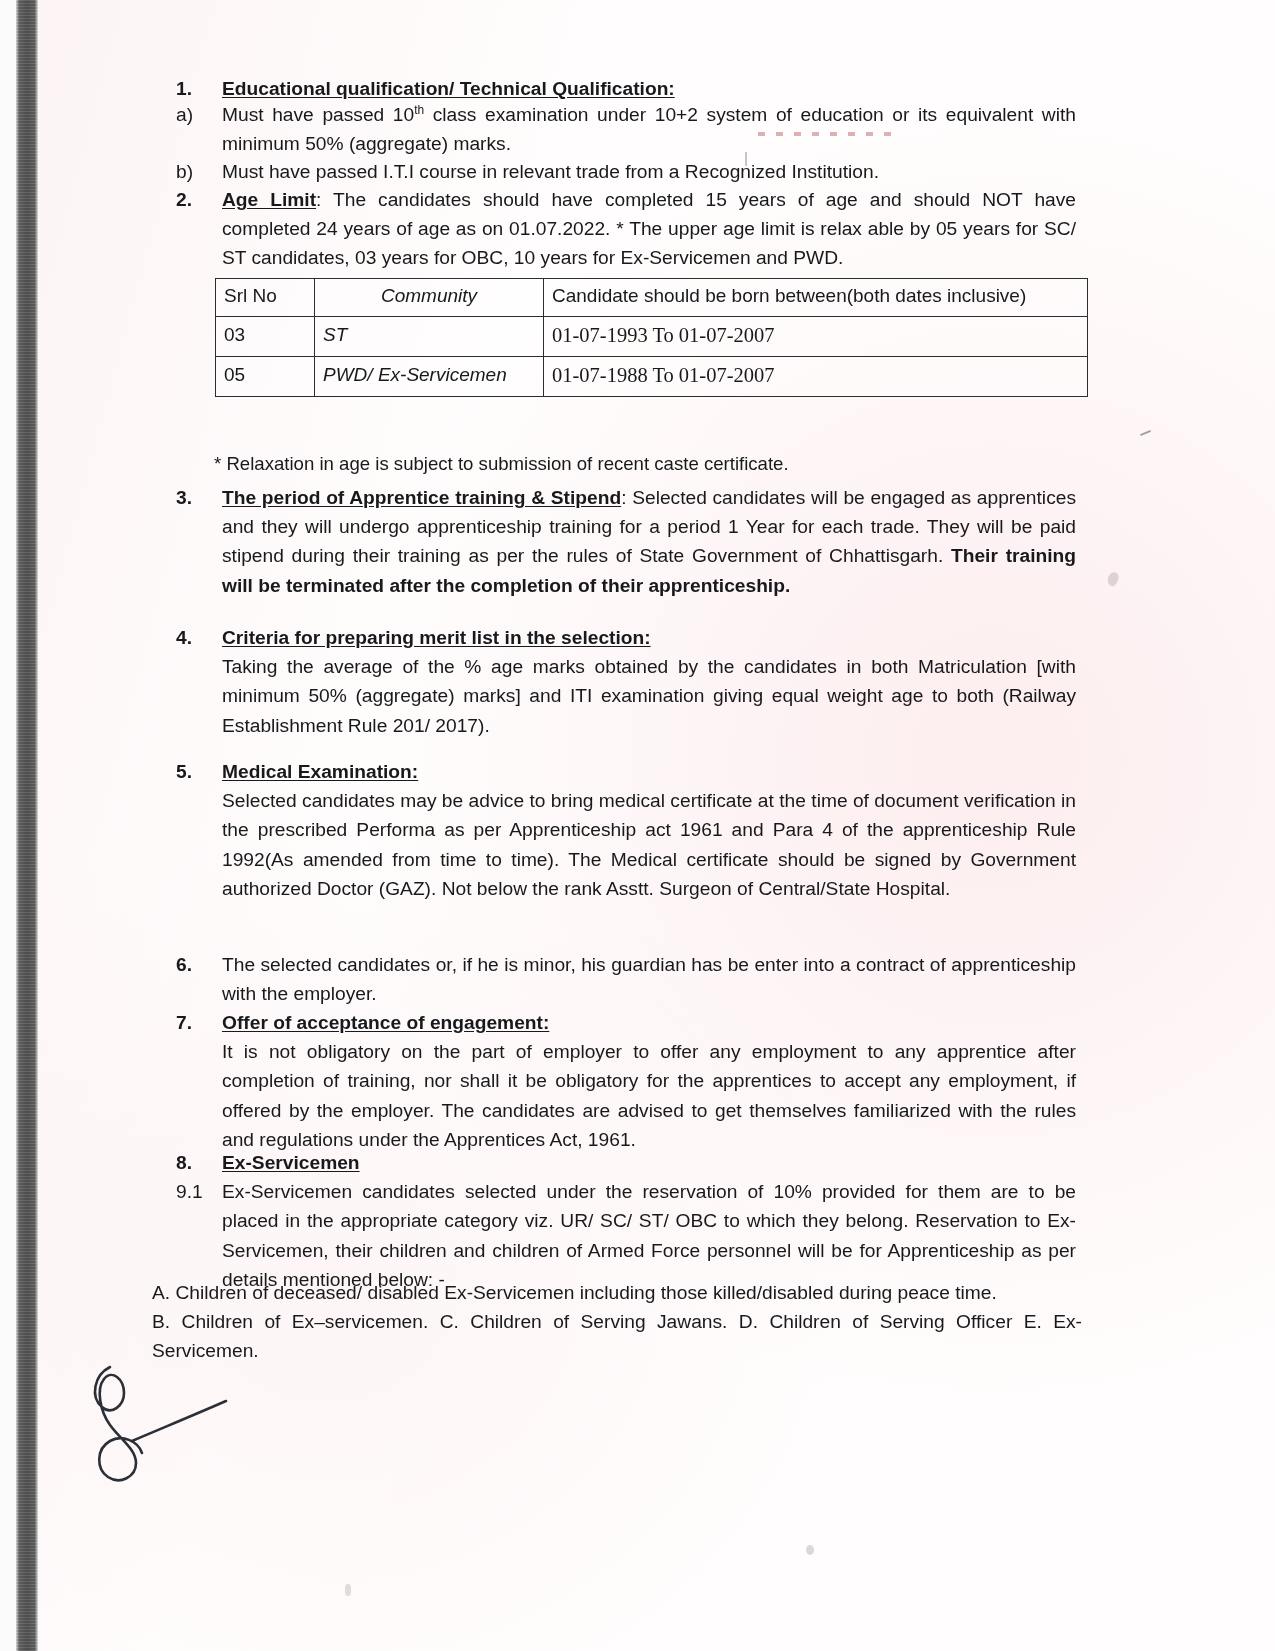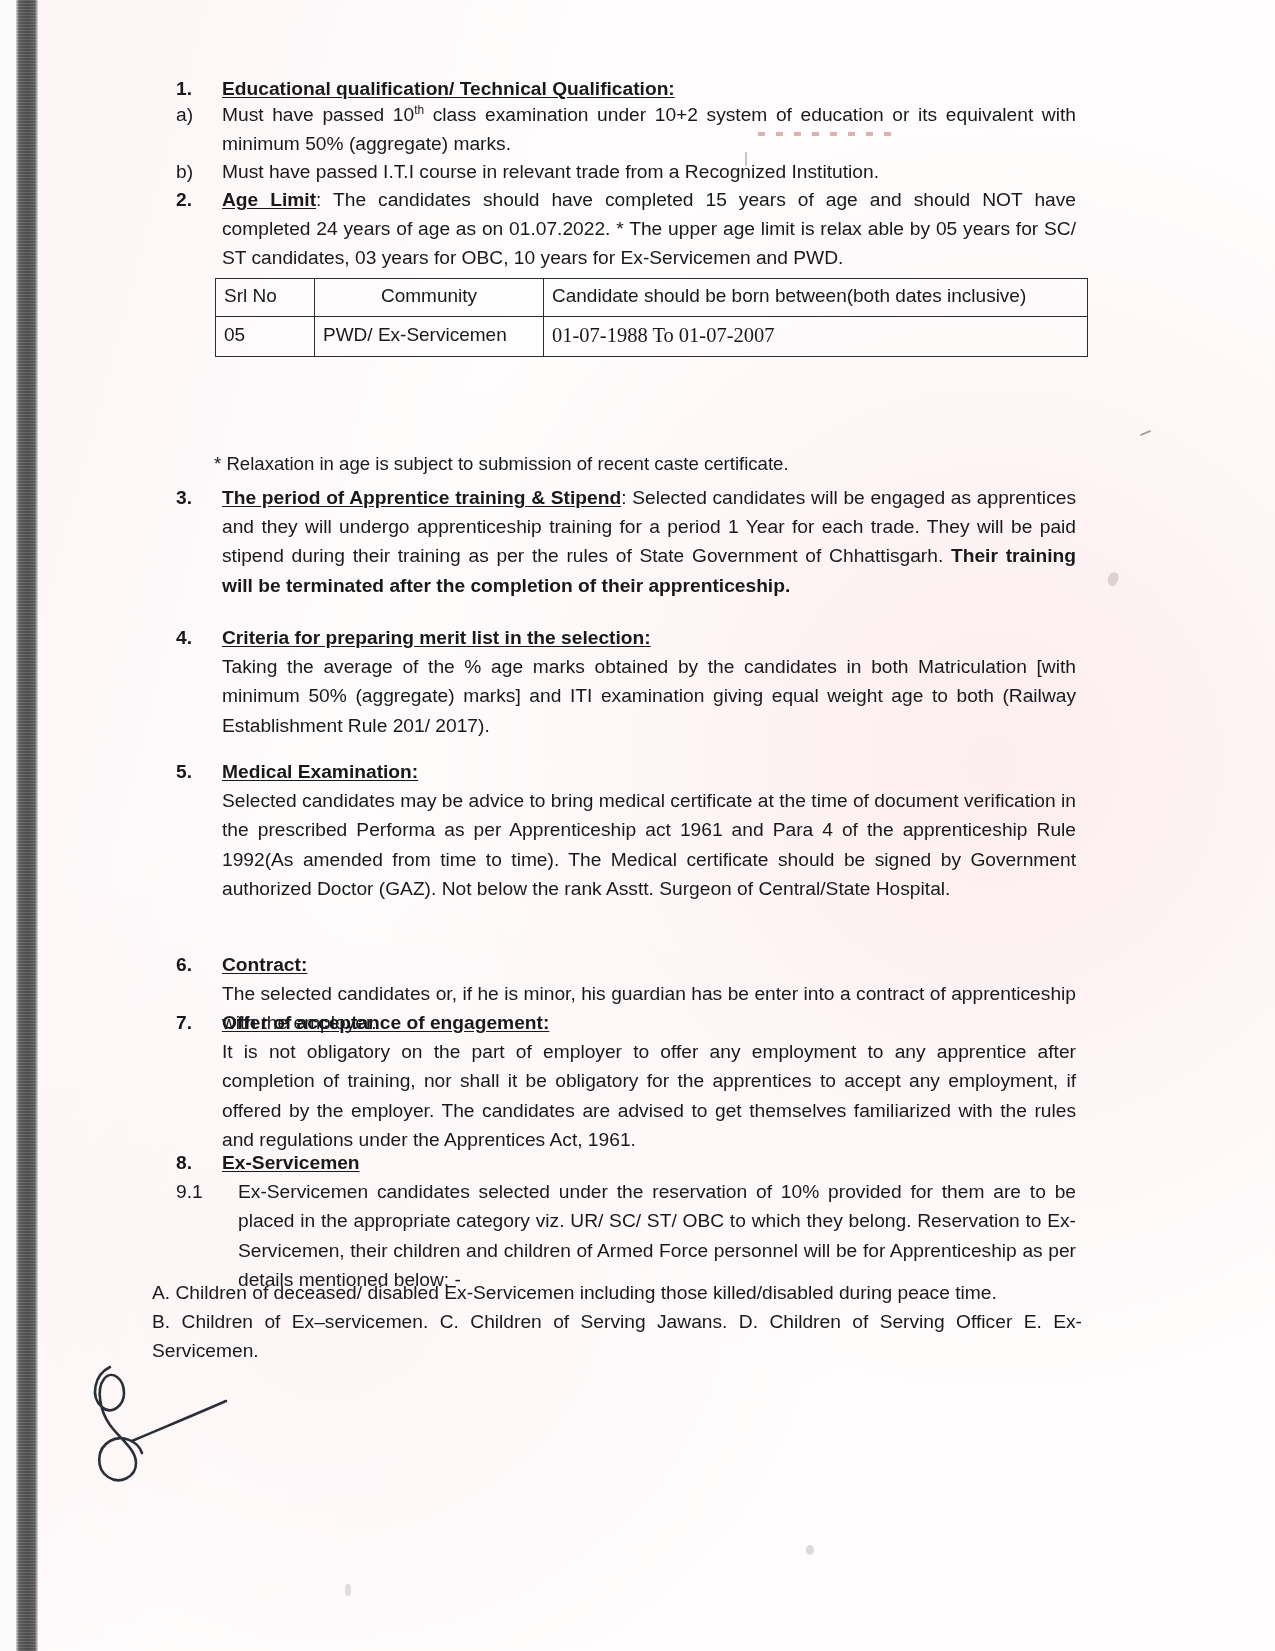--- a/index.html
+++ b/index.html
@@ -96,37 +96,37 @@
   table.agelimit td, table.agelimit th {
     border: 1.4px solid #2b2d30;
     padding: 3px 8px 5px 8px;
     font-weight: 400;
     color: #17191c;
     height: 25px;
     vertical-align: middle;
   }
   table.agelimit th { font-weight: 400; }
   .col-srl  { width: 82px; text-align: left; }
-  .col-com  { width: 212px; text-align: left; }
+  .col-com  { width: 212px; text-align: left; font-style: italic; }
   .col-born { text-align: left; }
   th.col-srl, th.col-com, th.col-born { text-align: center; }
   th.col-srl { text-align: left; padding-left: 12px; }
   th.col-born { text-align: left; padding-left: 10px; }
   .dates { font-family: "Liberation Serif", serif; font-size: 20.5px; }
 
   #tbl-note { left: 176px; top: 450px; width: 900px; font-size: 18.6px; padding-left: 38px; }
 
   #sec3  { left: 176px; top: 483px; width: 900px; }
   #sec4  { left: 176px; top: 623px; width: 900px; }
   #sec5  { left: 176px; top: 757px; width: 900px; }
   #sec6  { left: 176px; top: 950px; width: 900px; }
   #sec7  { left: 176px; top: 1008px; width: 900px; }
   #sec8  { left: 176px; top: 1148px; width: 900px; }
   #tail  { left: 152px; top: 1278px; width: 930px; }
-  .hang-9 { display: flex; align-items: flex-start; gap: 16px; }
+  .hang-9 { display: flex; align-items: flex-start; }
   .hang-9 .marker { flex: 0 0 46px; font-weight: 400; }
 
   .m-num { flex: 0 0 46px; }
   .m-let { flex: 0 0 46px; font-weight: 400; }
 
   
   .artifact-dots {
     position: absolute;
     left: 758px; top: 132px;
     width: 136px; height: 4px;
@@ -218,20 +218,25 @@
       <table class="agelimit">
         <thead>
           <tr>
             <th class="col-srl">Srl No</th>
             <th class="col-com">Community</th>
             <th class="col-born">Candidate should be born between(both dates inclusive)</th>
           </tr>
         </thead>
         <tbody>
           <tr>
+            <td class="col-srl">03</td>
+            <td class="col-com">ST</td>
+            <td class="col-born dates">01-07-1993 To 01-07-2007</td>
+          </tr>
+          <tr>
             <td class="col-srl">05</td>
             <td class="col-com">PWD/ Ex-Servicemen</td>
             <td class="col-born dates">01-07-1988 To 01-07-2007</td>
           </tr>
         </tbody>
       </table>
     </div>
 
     <div class="blk" id="tbl-note">* Relaxation in age is subject to submission of recent caste certificate.</div>
 
@@ -252,21 +257,20 @@
       <span class="marker m-num">5.</span>
       <span class="body-col">
         <div class="b u">Medical Examination:</div>
         <div class="just">Selected candidates may be advice to bring medical certificate at the time of document verification in the prescribed Performa as per Apprenticeship act 1961 and Para 4 of the apprenticeship Rule 1992(As amended from time to time). The Medical certificate should be signed by Government authorized Doctor (GAZ). Not below the rank Asstt. Surgeon of Central/State Hospital.</div>
       </span>
     </div>
 
     <div class="blk row" id="sec6">
       <span class="marker m-num">6.</span>
       <span class="body-col">
-        <div class="b u">Contract:</div>
         <div class="just">The selected candidates or, if he is minor, his guardian has be enter into a contract of apprenticeship with the employer.</div>
       </span>
     </div>
 
     <div class="blk row" id="sec7">
       <span class="marker m-num">7.</span>
       <span class="body-col">
         <div class="b u">Offer of acceptance of engagement:</div>
         <div class="just">It is not obligatory on the part of employer to offer any employment to any apprentice after completion of training, nor shall it be obligatory for the apprentices to accept any employment, if offered by the employer. The candidates are advised to get themselves familiarized with the rules and regulations under the Apprentices Act, 1961.</div>
       </span>

